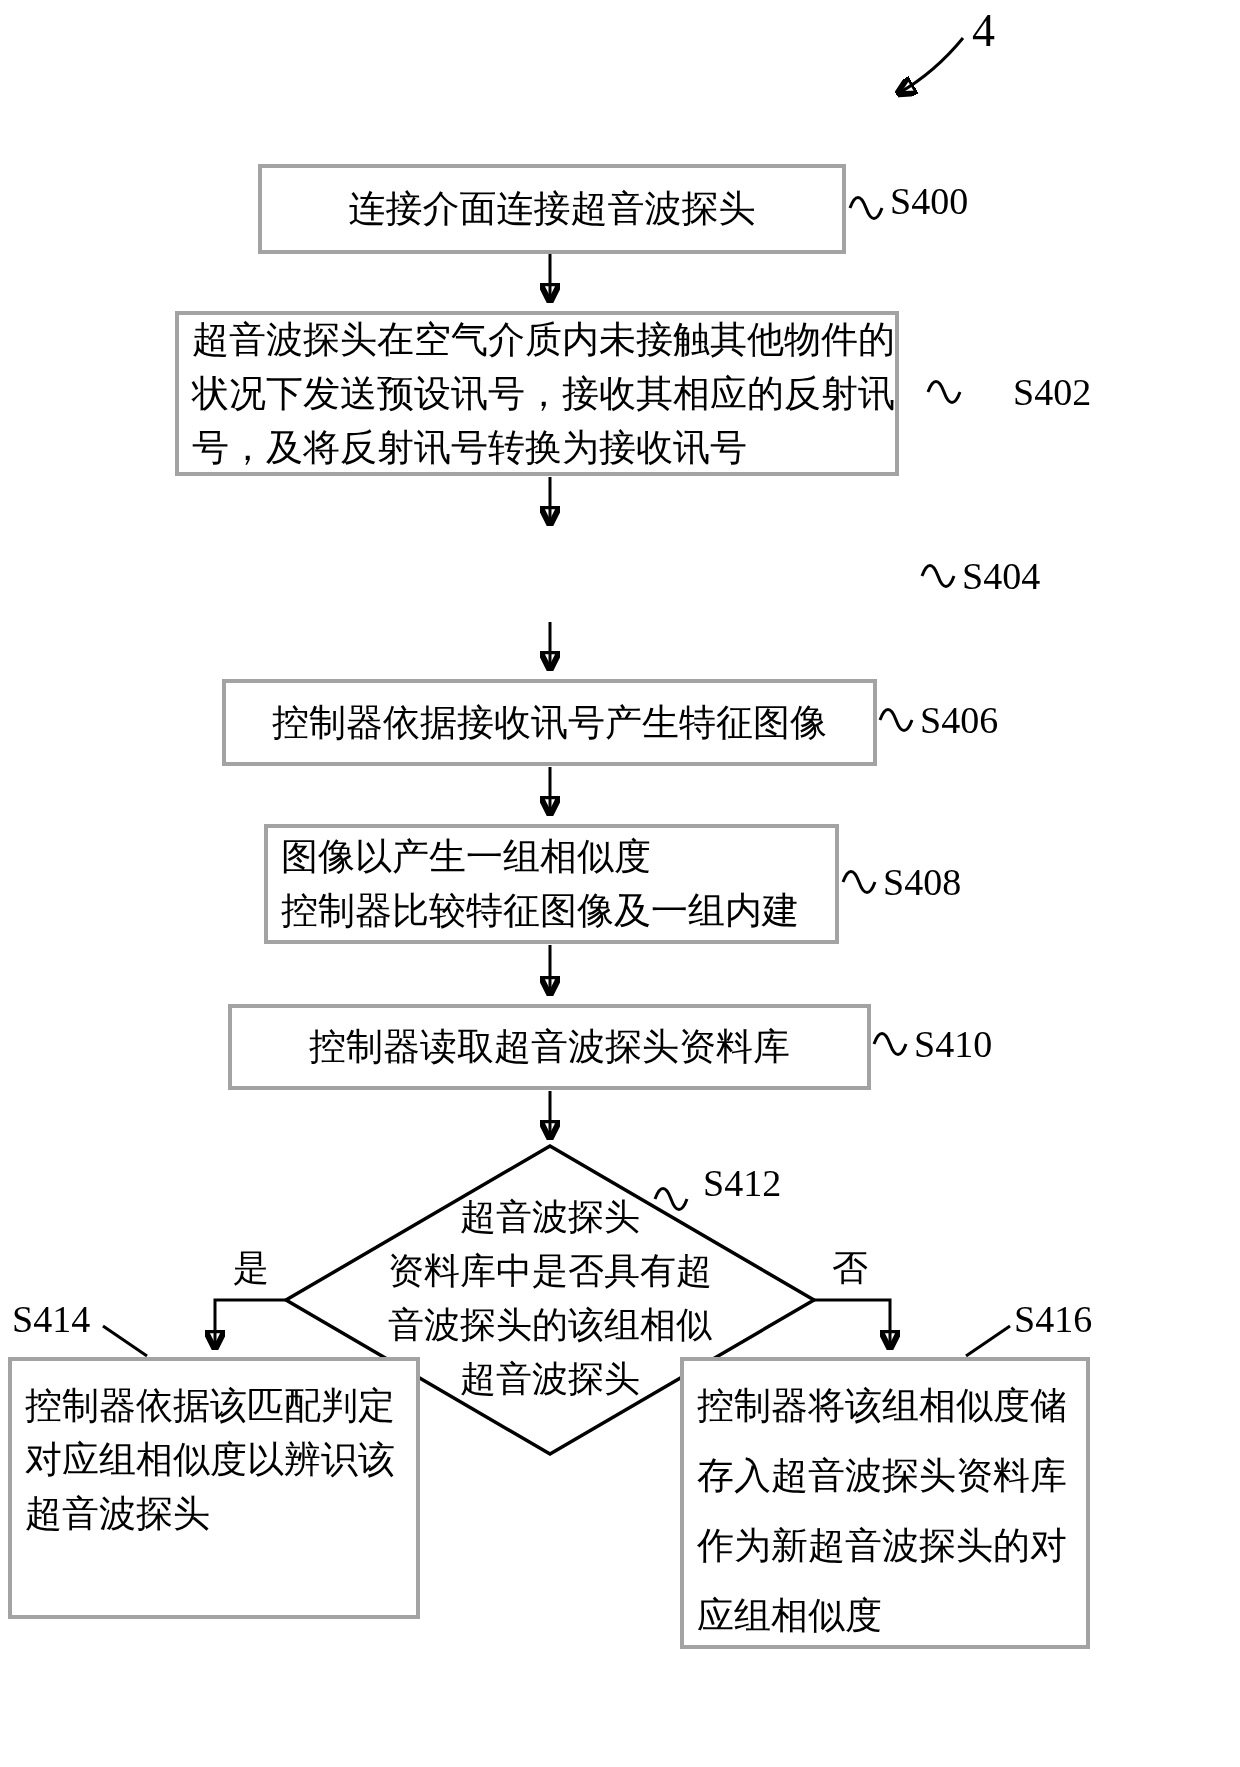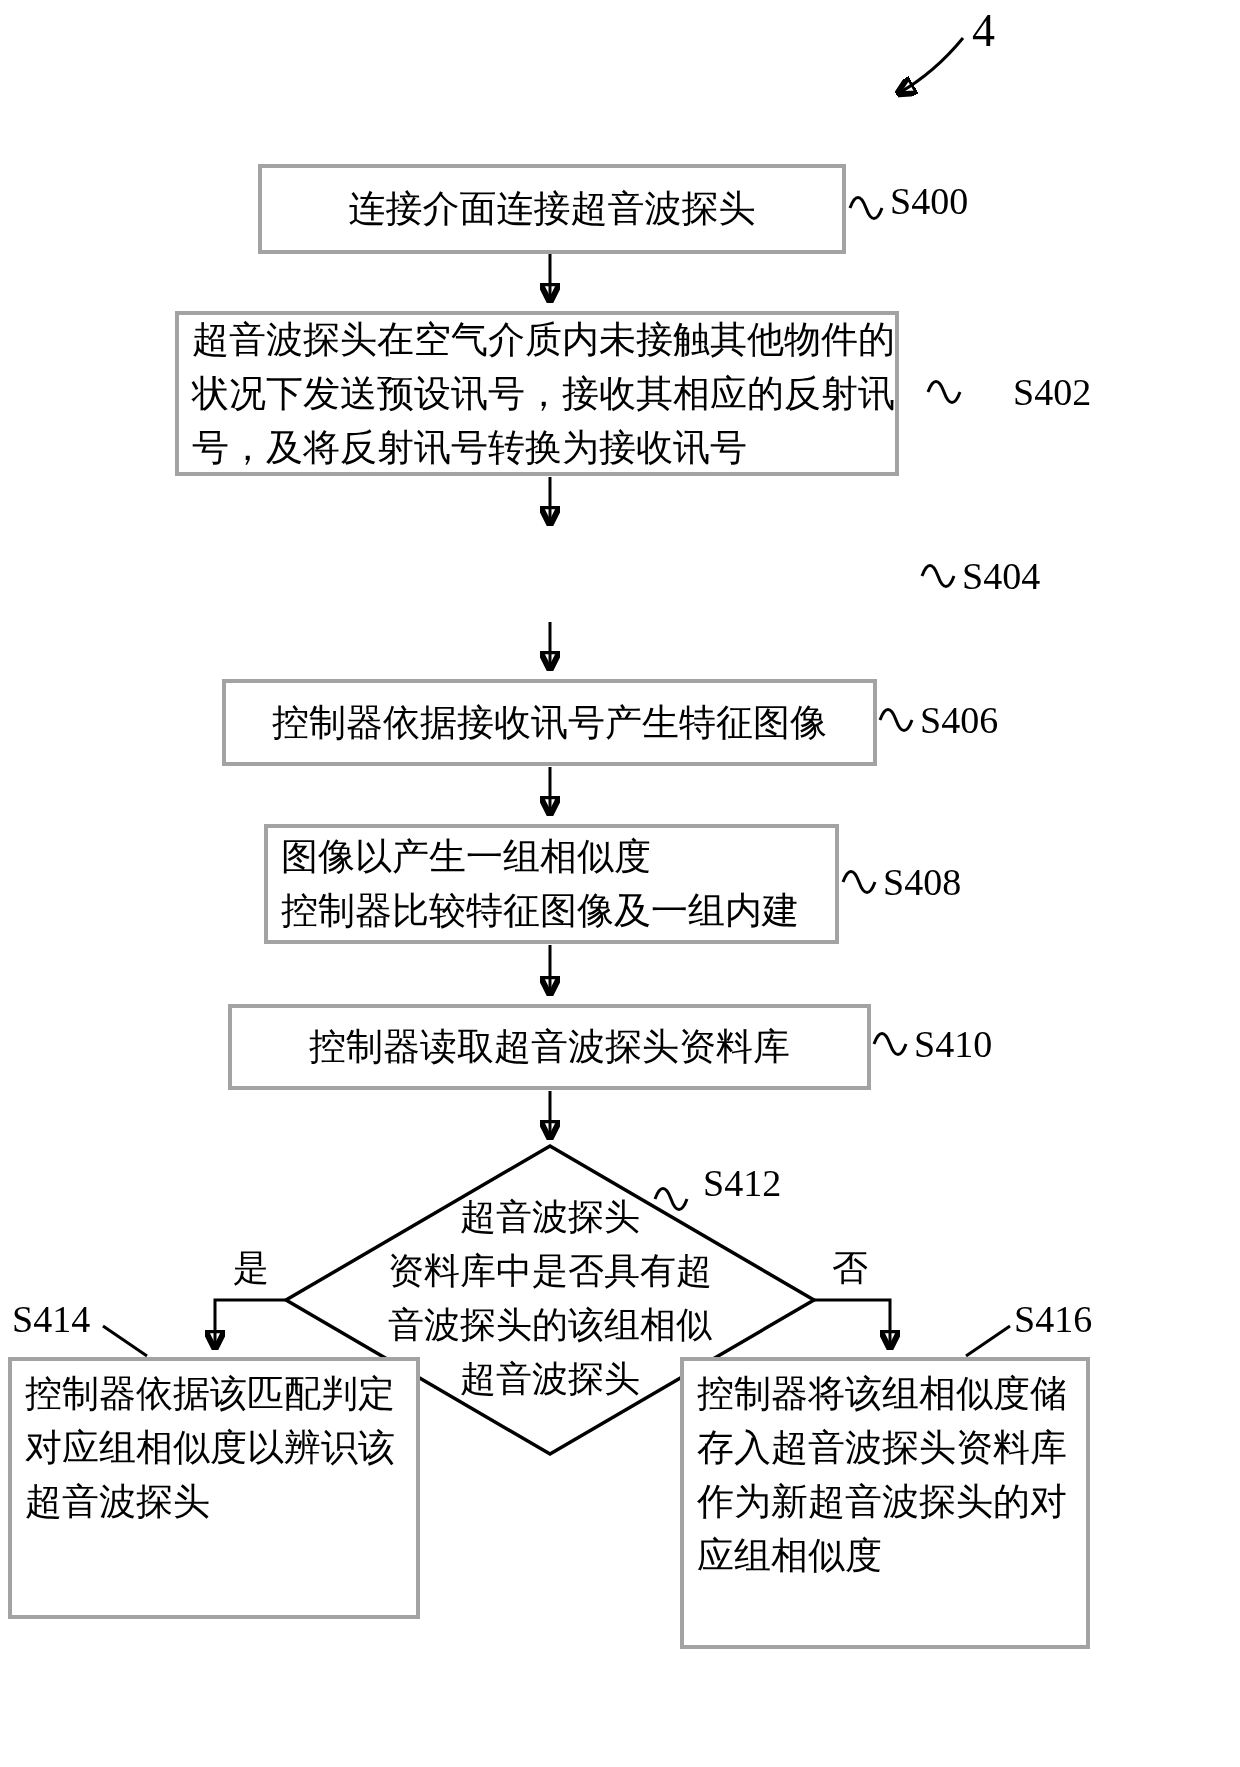--- a/index.html
+++ b/index.html
@@ -29,21 +29,21 @@
   .box {
     position: absolute;
     border: 4px solid #a3a3a3;
     background: #ffffff;
     display: flex;
     flex-direction: column;
     justify-content: center;
   }
   .box.center { align-items: center; text-align: center; }
   .box.left { align-items: flex-start; text-align: left; padding-left: 13px; padding-right: 6px; }
-  .box.top { justify-content: flex-start; padding-top: 6px; }
+  .box.top { justify-content: flex-start; padding-top: 18px; }
   .box .line {
     font-size: 37px;
     line-height: 54px;
     white-space: nowrap;
   }
   .step-label {
     position: absolute;
     font-size: 38px;
     line-height: 46px;
     white-space: nowrap;
@@ -151,20 +151,20 @@
   <div class="branch-label" style="left:832px; top:1247px;">否</div>
 
   <div class="step-label" style="left:12px; top:1296px;">S414</div>
   <div class="box left top" style="left:8px; top:1357px; width:412px; height:262px;">
     <div class="line">控制器依据该匹配判定</div>
     <div class="line">对应组相似度以辨识该</div>
     <div class="line">超音波探头</div>
   </div>
 
   <div class="step-label" style="left:1014px; top:1296px;">S416</div>
-  <div class="box left top" style="left:680px; top:1357px; width:410px; height:292px;">
+  <div class="box left top" style="left:680px; top:1357px; width:410px; height:292px;gap:16px;">
     <div class="line">控制器将该组相似度储</div>
     <div class="line">存入超音波探头资料库</div>
     <div class="line">作为新超音波探头的对</div>
     <div class="line">应组相似度</div>
   </div>
 
 </div>
 
 </body></html>

